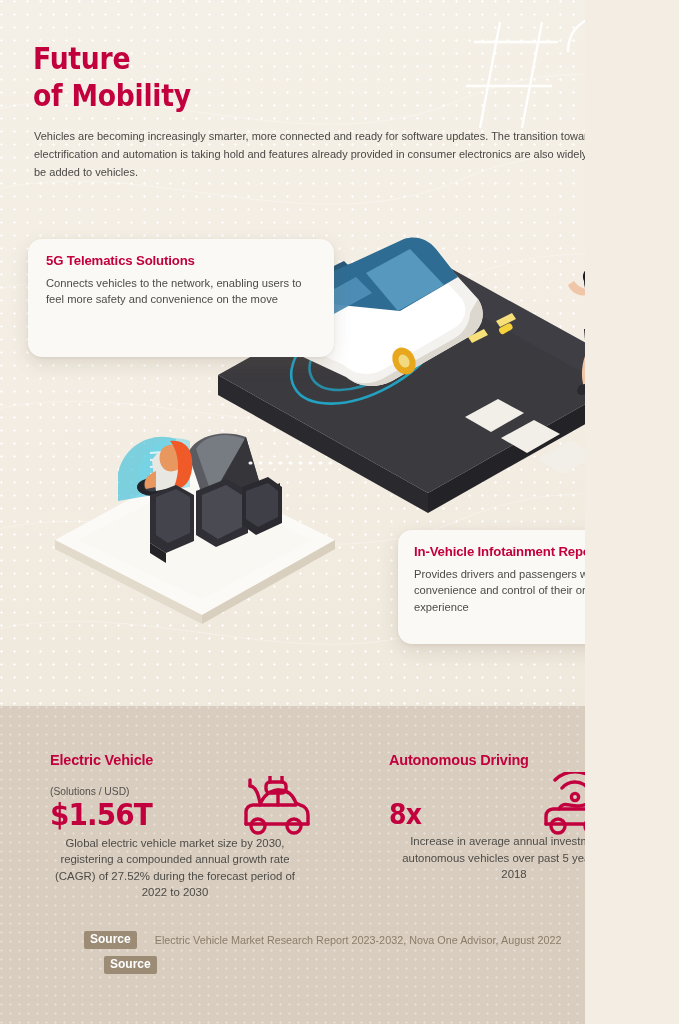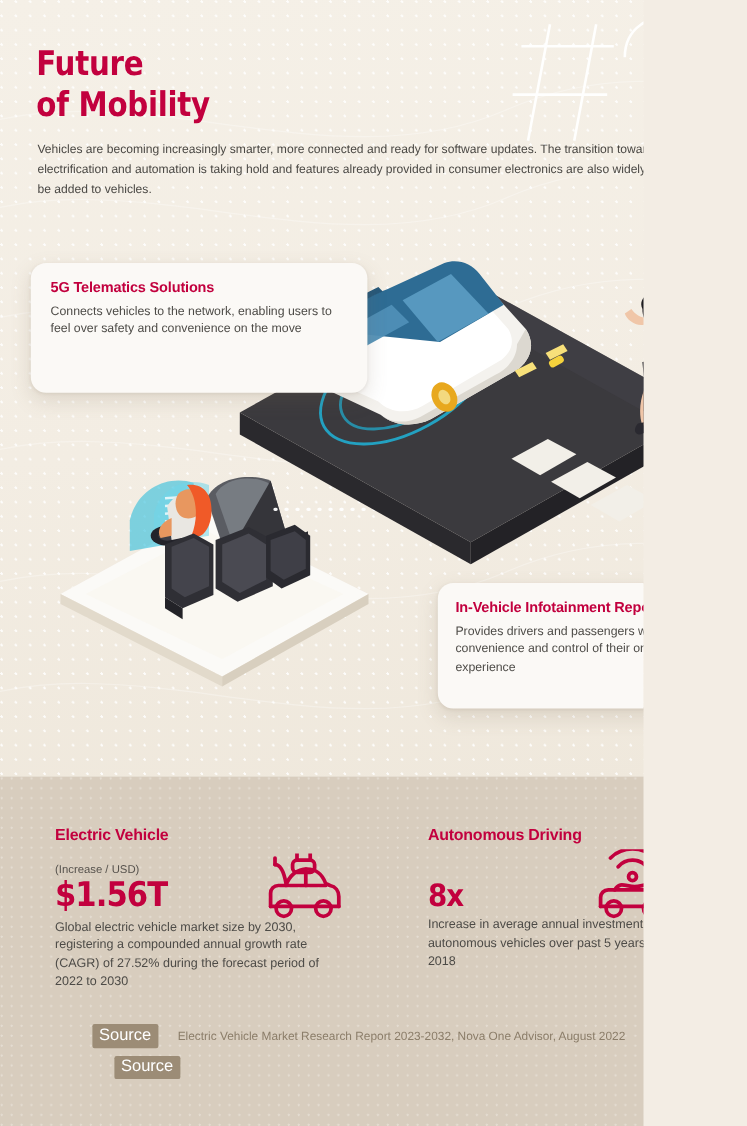--- a/index.html
+++ b/index.html
@@ -76,31 +76,31 @@
     color:#C2003E;font-weight:700;font-size:14.5px;letter-spacing:-.2px;margin-bottom:18px;
   }
   .stat-unit{color:#55514C;font-size:10.3px;margin-bottom:1px;}
   .stat-num{
     color:#C2003E;font-family:"DejaVu Sans", sans-serif;font-weight:700;
     font-size:31px;line-height:1.05;letter-spacing:-1px;
     transform:scaleX(.9);transform-origin:left center;
     margin-bottom:4px;
   }
   .stat-num.small{font-size:28px;}
-  .stat-desc{color:#4D4B47;font-size:11.4px;line-height:1.45;width:250px;}
+  .stat-desc{color:#4D4B47;font-size:11.4px;line-height:1.45;width:250px;text-align:center;}
   .stat-icon{position:absolute;}
   .icon-ev{left:236px;top:776px;}
   .icon-ad{left:536px;top:772px;}
 
   
   .sources{position:absolute;left:84px;top:931px;}
   .source-row{display:flex;align-items:center;margin-bottom:7px;}
   .source-row.indent{padding-left:20px;}
   .source-badge{
-    background:#9C8C76;color:#FFFFFF;font-size:15px;font-weight:400;
+    background:#9C8C76;color:#FFFFFF;font-size:12px;font-weight:700;
     padding:2px 6px 3px 6px;border-radius:2px;line-height:1.1;
   }
   .source-text{color:#8B7D69;font-size:10.8px;margin-left:18px;}
 </style>
 </head>
 <body>
 
 <div id="page">
 
   <div class="bg-top"></div>
@@ -249,31 +249,31 @@
       <path d="M588,154 C582,166 580,180 584,192 L592,190 C590,178 592,166 596,156 Z" fill="#F0C6A8"></path>
       <path d="M604,154 C612,164 618,176 620,188 L612,192 C608,180 602,170 596,162 Z" fill="#F0C6A8"></path>
 
       <path d="M580,190 C576,194 576,200 582,200 L592,196 L590,188 Z" fill="#2A2930"></path>
       <path d="M612,190 C618,192 622,198 618,202 L608,200 L608,192 Z" fill="#2A2930"></path>
     </g>
   </svg>
 
   <div class="card card-1">
     <div class="card-title">5G Telematics Solutions</div>
-    <div class="card-body">Connects vehicles to the network, enabling users to feel over safety and convenience on the move</div>
+    <div class="card-body">Connects vehicles to the network, enabling users to feel more safety and convenience on the move</div>
   </div>
 
   <div class="card card-2">
     <div class="card-title">In-Vehicle Infotainment Report</div>
     <div class="card-body">Provides drivers and passengers with greater convenience and control of their on-road experience</div>
   </div>
 
   <div class="stat stat-ev">
     <div class="stat-head">Electric Vehicle</div>
-    <div class="stat-unit">(Increase / USD)</div>
+    <div class="stat-unit">(Solutions / USD)</div>
     <div class="stat-num">$1.56T</div>
     <div class="stat-desc">Global electric vehicle market size by 2030, registering a compounded annual growth rate (CAGR) of 27.52% during the forecast period of 2022 to 2030</div>
   </div>
 
   <svg class="stat-icon icon-ev" width="78" height="62" viewBox="0 0 78 62">
     <g fill="none" stroke="#C2003E" stroke-width="3.4" stroke-linecap="round" stroke-linejoin="round">
       <path d="M10,48 L10,36 C10,32 13,29 17,29 L24,29 C27,20 34,14 43,14 C51,14 57,19 60,27 L64,29 C69,30 72,34 72,39 L72,48"></path>
       <path d="M10,48 L72,48"></path>
       <path d="M24,29 L60,29"></path>
       <path d="M42,14 L42,29"></path>

